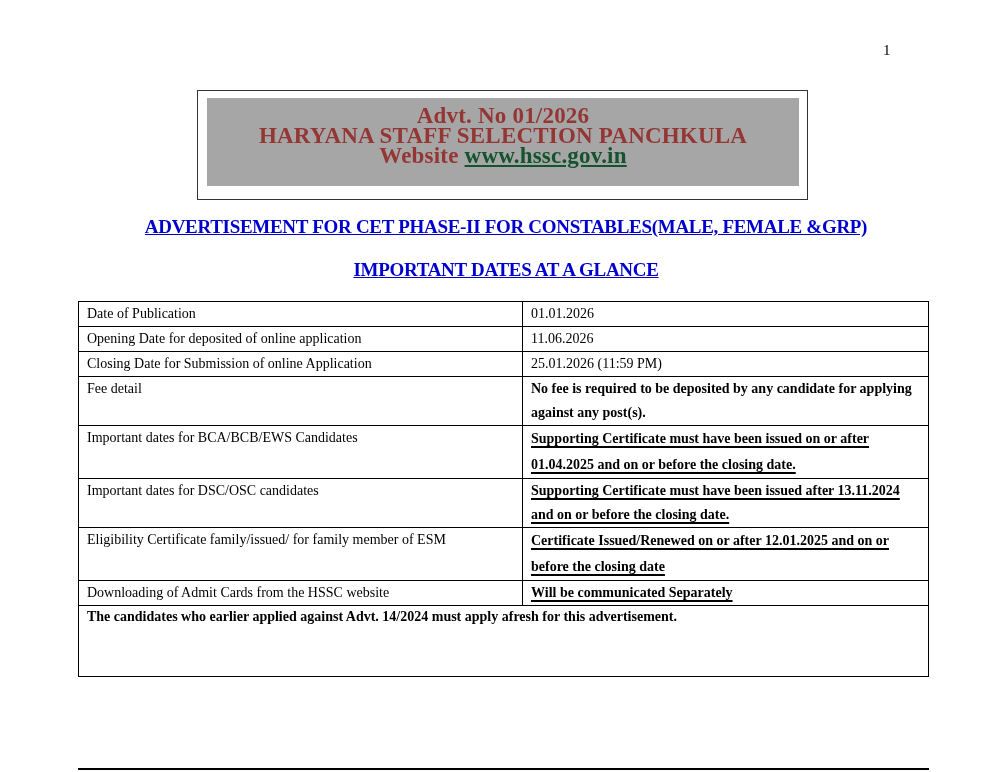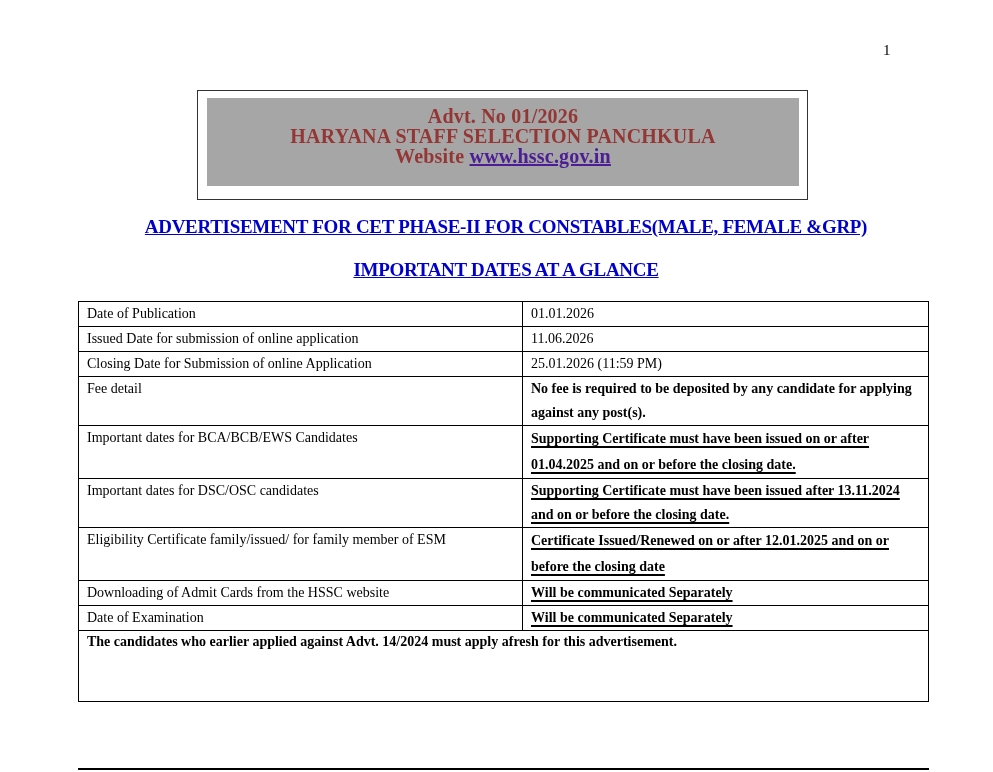--- a/index.html
+++ b/index.html
@@ -3,23 +3,23 @@
   <meta charset="utf-8">
   <style>
     html, body { margin: 0; padding: 0; background: #ffffff; }
     body { width: 993px; height: 772px; position: relative; overflow: hidden;
            font-family: "Liberation Serif", "DejaVu Serif", serif; color: #000; }
     .page-number { position: absolute; left: 883px; top: 42px; font-size: 15px; }
     .header-box { position: absolute; left: 197px; top: 90px; width: 611px; height: 110px;
                   border: 1px solid #333; box-sizing: border-box; }
     .header-inner { position: absolute; left: 9px; top: 7px; width: 592px; height: 88px;
                     background: #a6a6a6; text-align: center; color: #943634;
-                    font-weight: bold; font-size: 20px; line-height: 20px; padding-top: 8px;
+                    font-weight: bold; font-size: 23px; line-height: 20px; padding-top: 8px;
                     box-sizing: border-box; letter-spacing: 0.2px; }
-    .header-inner a { color: #4c1d95; text-decoration: underline; }
+    .header-inner a { color: #14532d; text-decoration: underline; }
     .title { position: absolute; left: 0; width: 1012px; text-align: center; font-weight: bold;
              color: #0000cc; text-decoration: underline; font-size: 19px; letter-spacing: -0.3px; }
     .title.t1 { top: 216px; }
     .title.t2 { top: 259px; }
     table.dates { position: absolute; left: 78px; top: 301px; width: 851px; border-collapse: collapse;
                   font-size: 14px; line-height: 24px; }
     table.dates td { border: 1px solid #000; vertical-align: top; padding: 0 8px; }
     table.dates td.label { width: 427px; }
     table.dates td.val { }
     td.justify { text-align: justify; text-align-last: auto; }
@@ -48,21 +48,21 @@
 <div class="title t1">ADVERTISEMENT FOR CET PHASE-II FOR CONSTABLES(MALE, FEMALE &amp;GRP)</div>
 <div class="title t2">IMPORTANT DATES AT A GLANCE</div>
 
 <table class="dates">
   <tbody>
       <tr>
     <td class="label">Date of Publication</td>
     <td class="val">01.01.2026</td>
   </tr>
   <tr>
-    <td class="label">Issued Date for submission of online application</td>
+    <td class="label">Opening Date for deposited of online application</td>
     <td class="val">11.06.2026</td>
   </tr>
   <tr>
     <td class="label">Closing Date for Submission of online Application</td>
     <td class="val">25.01.2026 (11:59 PM)</td>
   </tr>
   <tr>
     <td class="label">Fee detail</td>
     <td class="val bold">No fee is required to be deposited by any candidate for applying against any post(s).</td>
   </tr>
@@ -76,22 +76,18 @@
   </tr>
   <tr>
     <td class="label justify">Eligibility Certificate family/issued/ for family member of ESM</td>
     <td class="val ul tall">Certificate Issued/Renewed on or after 12.01.2025 and on or before the closing date</td>
   </tr>
   <tr>
     <td class="label justify">Downloading of Admit Cards from the HSSC website</td>
     <td class="val ul">Will be communicated Separately</td>
   </tr>
   <tr>
-    <td class="label">Date of Examination</td>
-    <td class="val ul">Will be communicated Separately</td>
-  </tr>
-  <tr>
     <td colspan="2" class="note">The candidates who earlier applied against Advt. 14/2024 must apply afresh for this advertisement.</td>
   </tr>
 </tbody>
   </table>
 
 <div class="bottom-rule"></div>
 
 </body></html>

